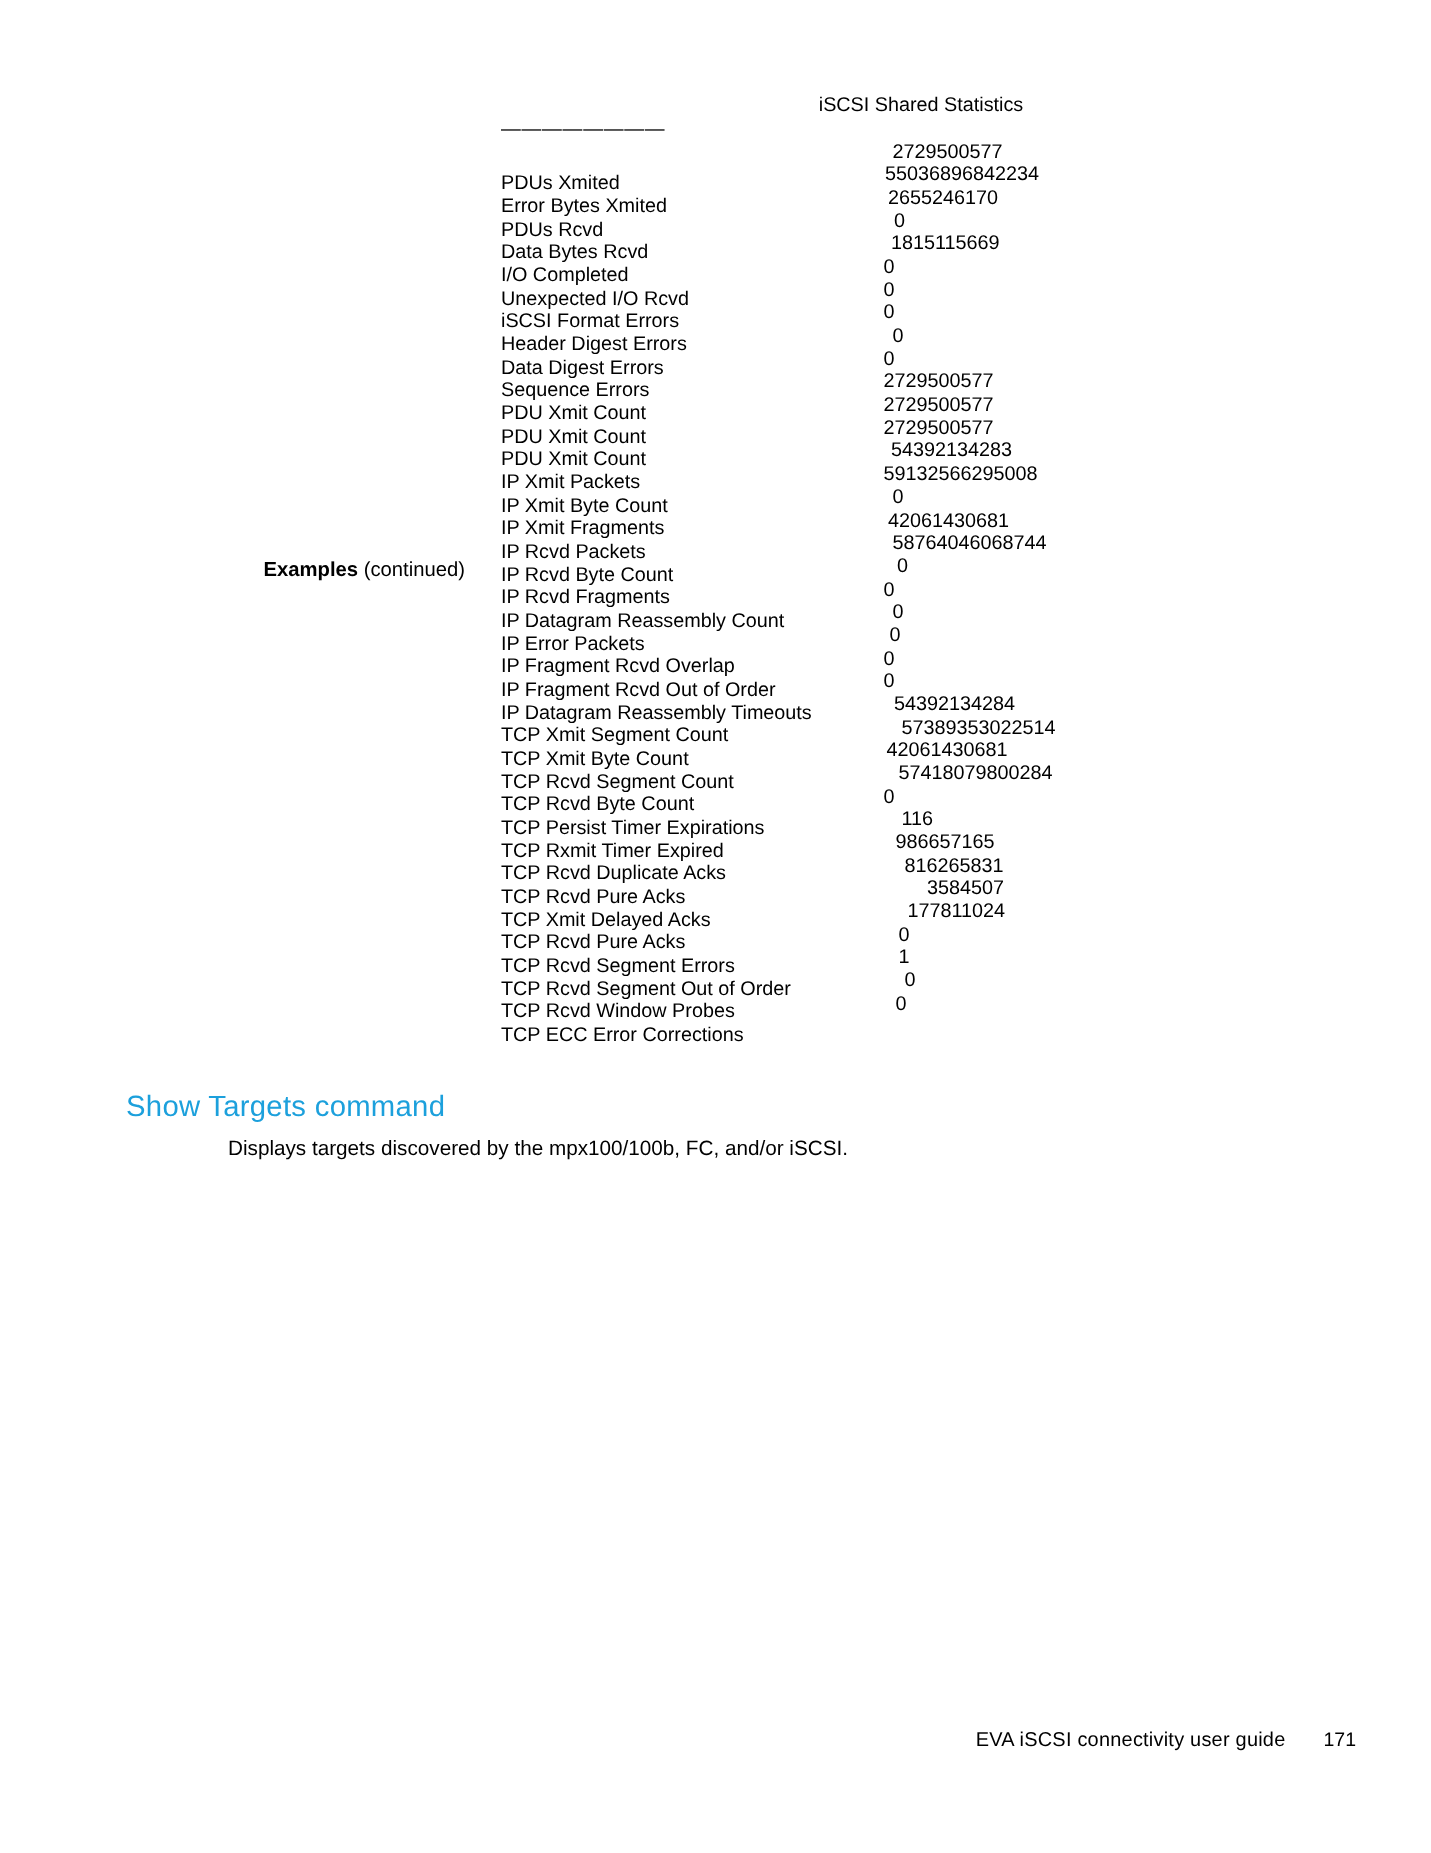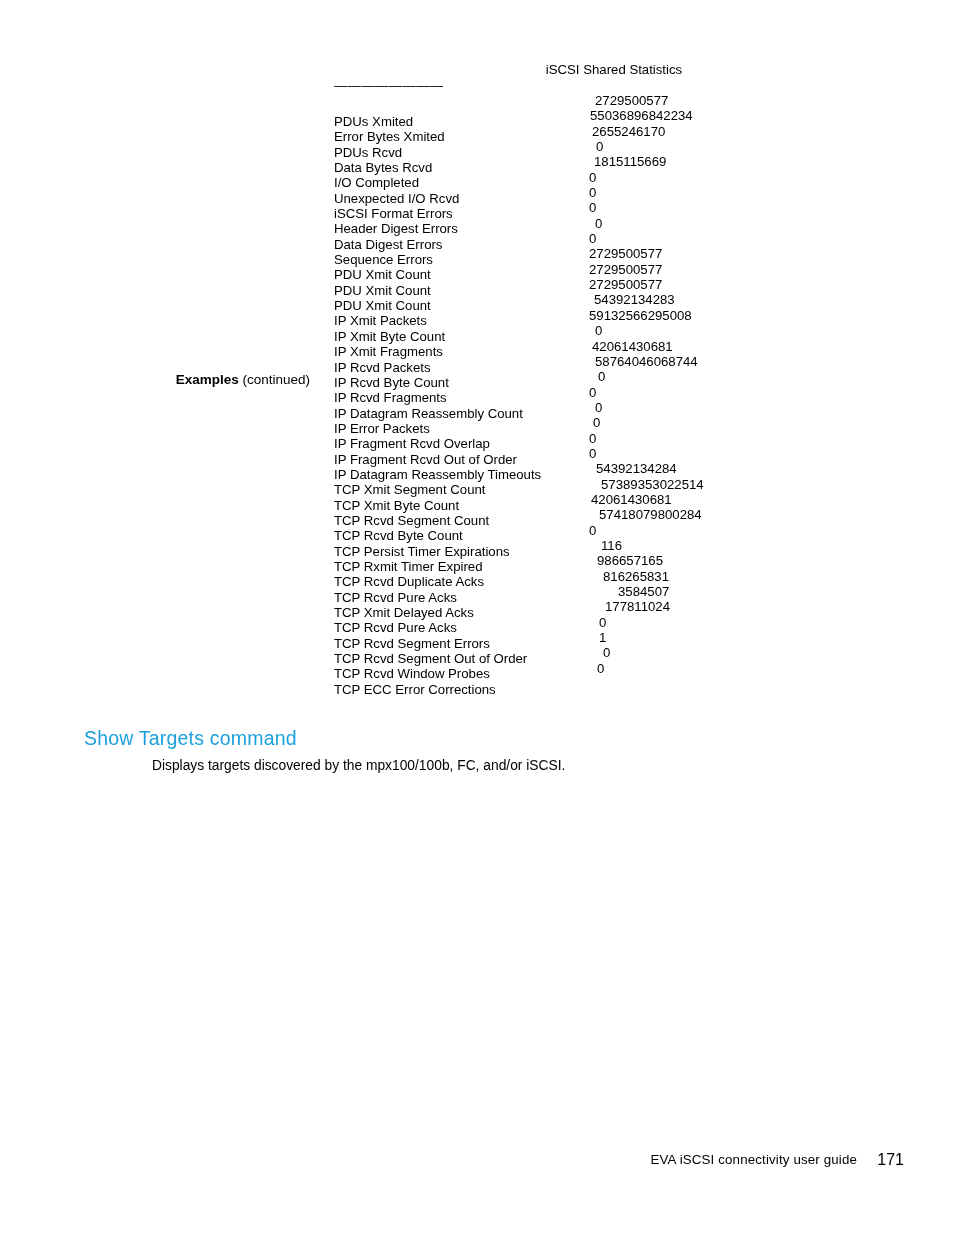--- a/index.html
+++ b/index.html
@@ -117,21 +117,21 @@
     top: 0;
     font-size: 13.3px;
     line-height: 18px;
     letter-spacing: 0.15px;
     white-space: nowrap;
   }
   .footer-pageno {
     position: absolute;
     right: 50px;
     top: 0;
-    font-size: 16px;
+    font-size: 13px;
     line-height: 18px;
     white-space: nowrap;
   }
 </style>
 </head>
 <body>
 
 <div class="page">
 
   <div class="margin-label">

